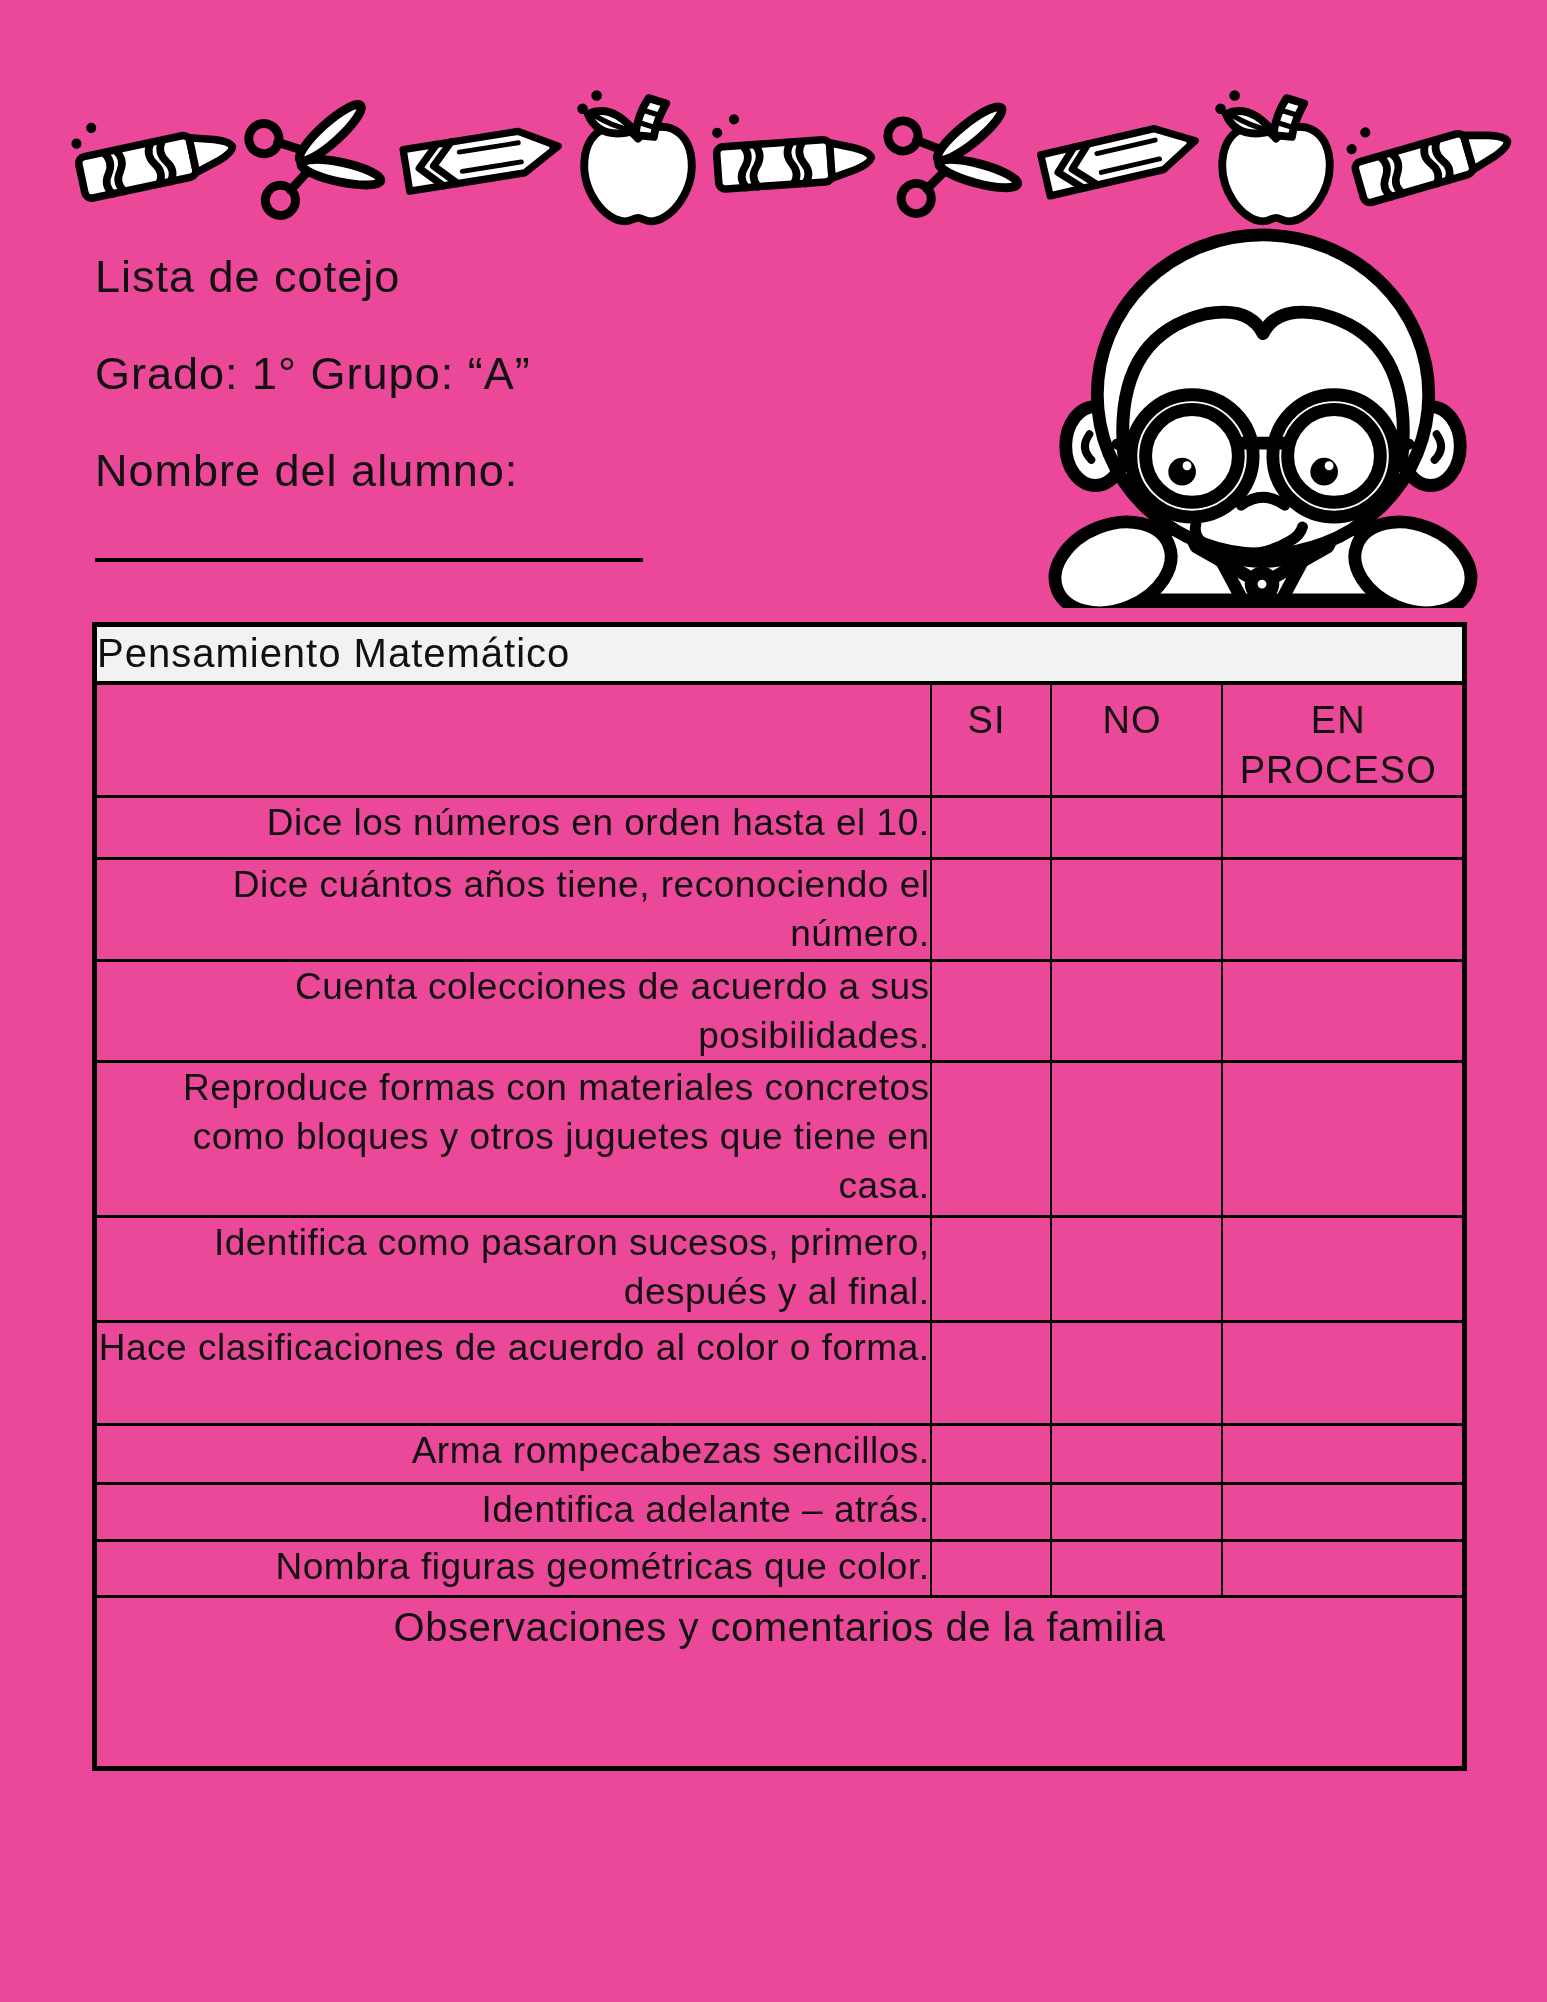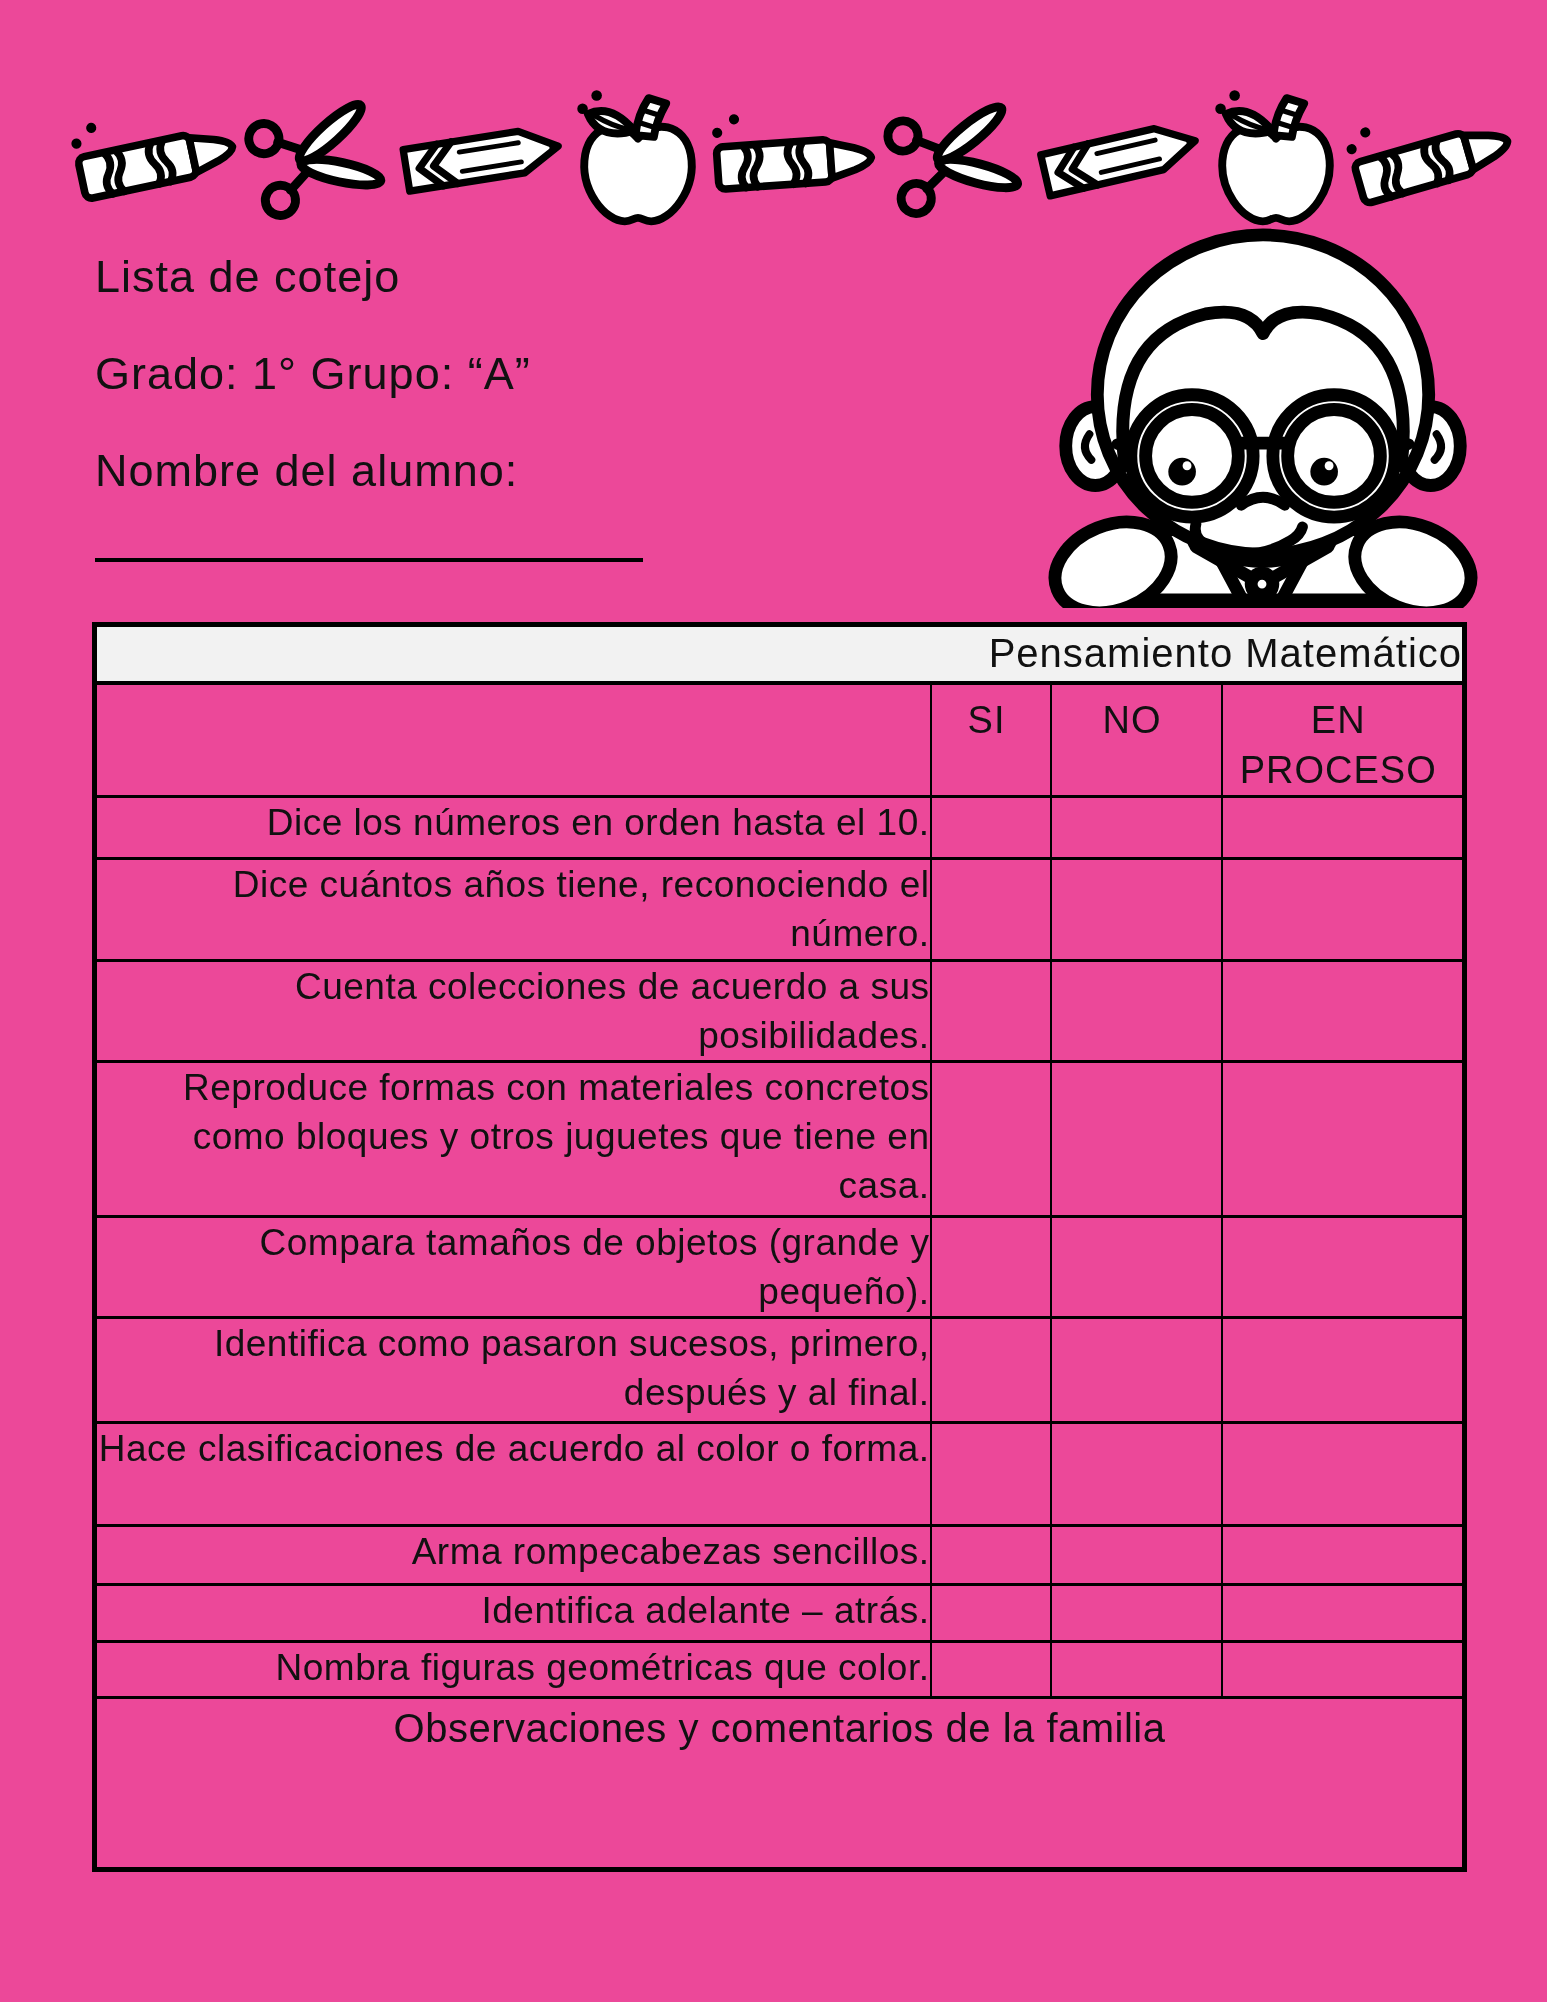--- a/index.html
+++ b/index.html
@@ -44,21 +44,21 @@
   table.checklist{
     position:absolute;left:92px;top:622px;width:1370px;
     border-collapse:collapse;table-layout:fixed;
     border:5px solid #000;
   }
   table.checklist td{
     border:2px solid #000;border-top-width:3px;border-bottom-width:3px;
     padding:0;overflow:hidden;
   }
   tr.title-row td{
-    background:#f2f2f2;text-align:right;
+    background:#f2f2f2;text-align:left;
     font-size:40px;letter-spacing:1px;
     border-bottom-width:4px;
   }
   tr.hdr-row td{
     font-size:38px;text-align:center;vertical-align:top;
     padding:10px 20px 0 12px;line-height:50px;letter-spacing:1px;
   }
   td.crit{
     font-size:37px;line-height:49px;letter-spacing:0.5px;
     padding:5px 12px;vertical-align:top;text-align:right;
@@ -244,26 +244,20 @@
         <td></td>
         <td></td>
         <td></td>
       </tr>
       <tr style="height:155px">
         <td class="crit">Reproduce formas con materiales concretos como bloques y otros juguetes que tiene en casa.</td>
         <td></td>
         <td></td>
         <td></td>
       </tr>
-      <tr style="height:101px">
-        <td class="crit">Compara tamaños de objetos (grande y pequeño).</td>
-        <td></td>
-        <td></td>
-        <td></td>
-      </tr>
       <tr style="height:105px">
         <td class="crit">Identifica como pasaron sucesos, primero, después y al final.</td>
         <td></td>
         <td></td>
         <td></td>
       </tr>
       <tr style="height:103px">
         <td class="crit">Hace clasificaciones de acuerdo al color o forma.</td>
         <td></td>
         <td></td>

